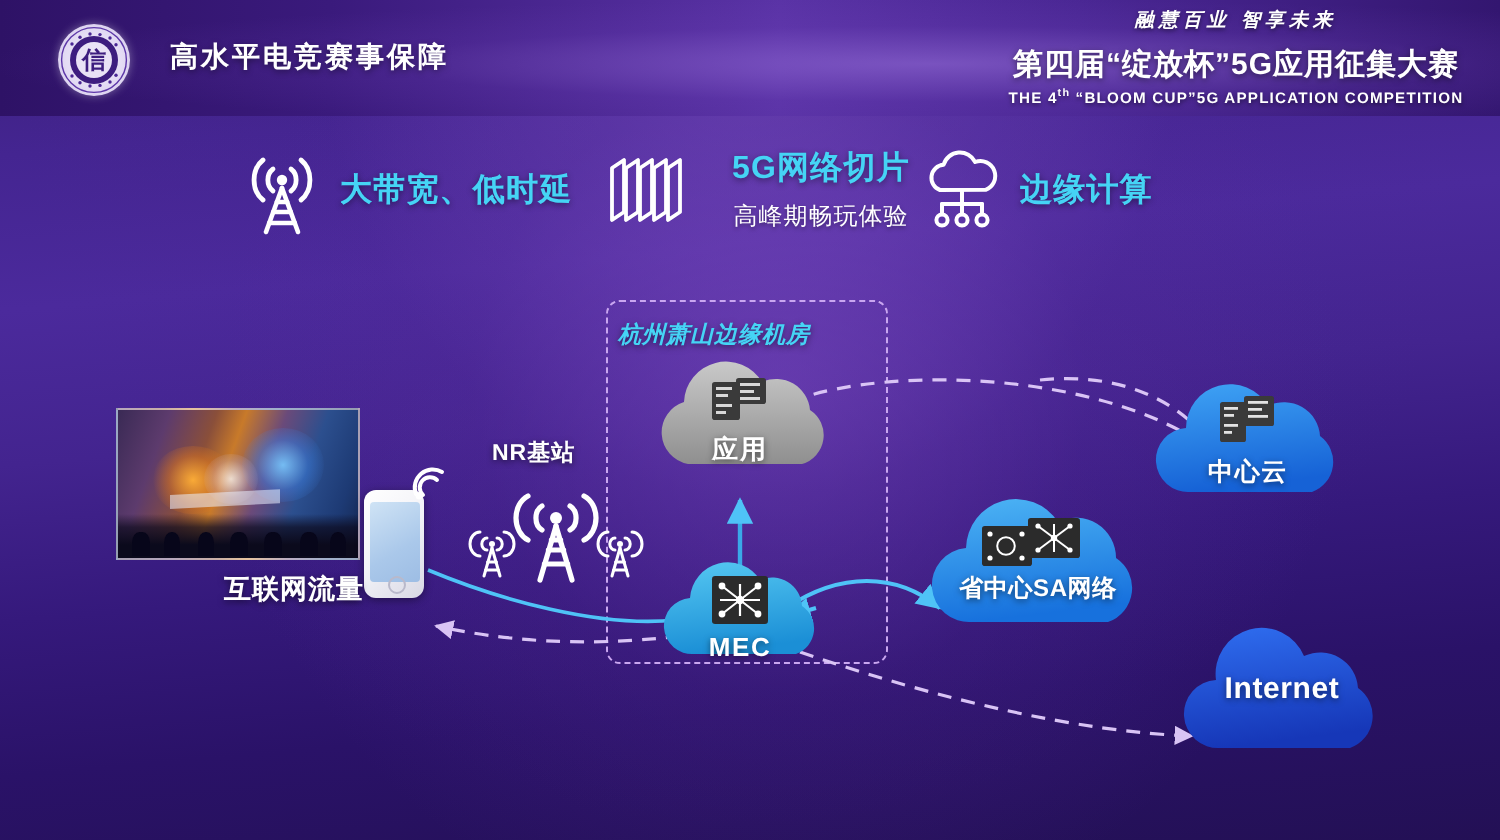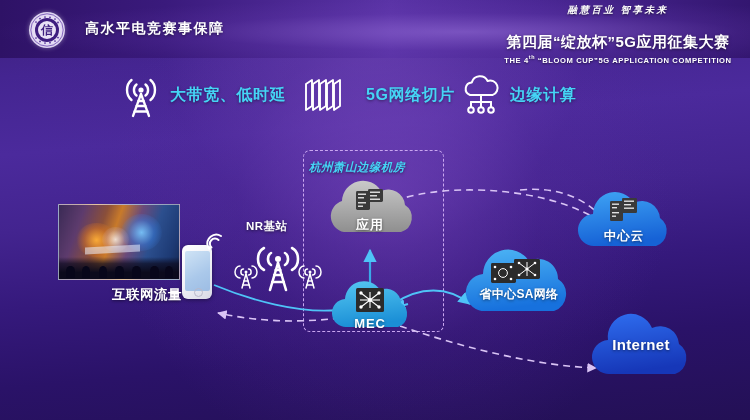--- a/index.html
+++ b/index.html
@@ -47,21 +47,21 @@
     position:absolute;left:4px;top:0;width:36px;height:36px;
   }
   #header-title{
     position:absolute;left:85px;top:20px;
     color:#ffffff;font-size:14px;font-weight:bold;letter-spacing:1.5px;
     text-shadow:0 1px 3px rgba(0,0,0,0.45);
   }
   #banner{position:absolute;right:6px;top:4px;width:252px;text-align:center;}
   #banner-tag{
     color:#ffffff;font-size:9.5px;font-weight:bold;letter-spacing:2.5px;
-    font-style:italic;margin-bottom:16px;text-shadow:0 1px 2px rgba(0,0,0,0.5);
+    font-style:italic;margin-bottom:6px;text-shadow:0 1px 2px rgba(0,0,0,0.5);
   }
   #banner-title{
     color:#ffffff;font-size:15px;font-weight:bold;letter-spacing:0.5px;
     text-shadow:0 1px 3px rgba(0,0,0,0.5);
   }
   #banner-sub{
     color:#ffffff;font-size:7.6px;font-weight:bold;letter-spacing:0.6px;
     margin-top:2px;text-shadow:0 1px 2px rgba(0,0,0,0.5);
   }
   #banner-sub sup{font-size:5.4px;}
@@ -221,20 +221,21 @@
             <path d="M8 14 L14 10 L14 36 L8 40 Z"></path>
             <path d="M15 14 L21 10 L21 36 L15 40 Z"></path>
             <path d="M22 14 L28 10 L28 36 L22 40 Z"></path>
             <path d="M29 14 L35 10 L35 36 L29 40 Z"></path>
             <path d="M36 14 L42 10 L42 36 L36 40 Z"></path>
           </g>
         </svg>
       </div>
       <div class="f-text">
         <div class="f-title">5G网络切片</div>
+        <div class="f-sub">高峰期畅玩体验</div>
       </div>
     </div>
 
     <div class="feature" style="left:458px;">
       <div class="f-icon">
         <svg viewBox="0 0 46 50" width="46" height="50">
           <g fill="none" stroke="#ffffff" stroke-width="2" stroke-linecap="round" stroke-linejoin="round">
             <path d="M12 25 a6.5 6.5 0 0 1 1.8 -12.6 a8.5 8.5 0 0 1 15.8 -1.4 a6.8 6.8 0 0 1 5.2 13.9 Z"></path>
             <line x1="23" y1="25" x2="23" y2="32"></line>
             <line x1="13" y1="32" x2="33" y2="32"></line>

